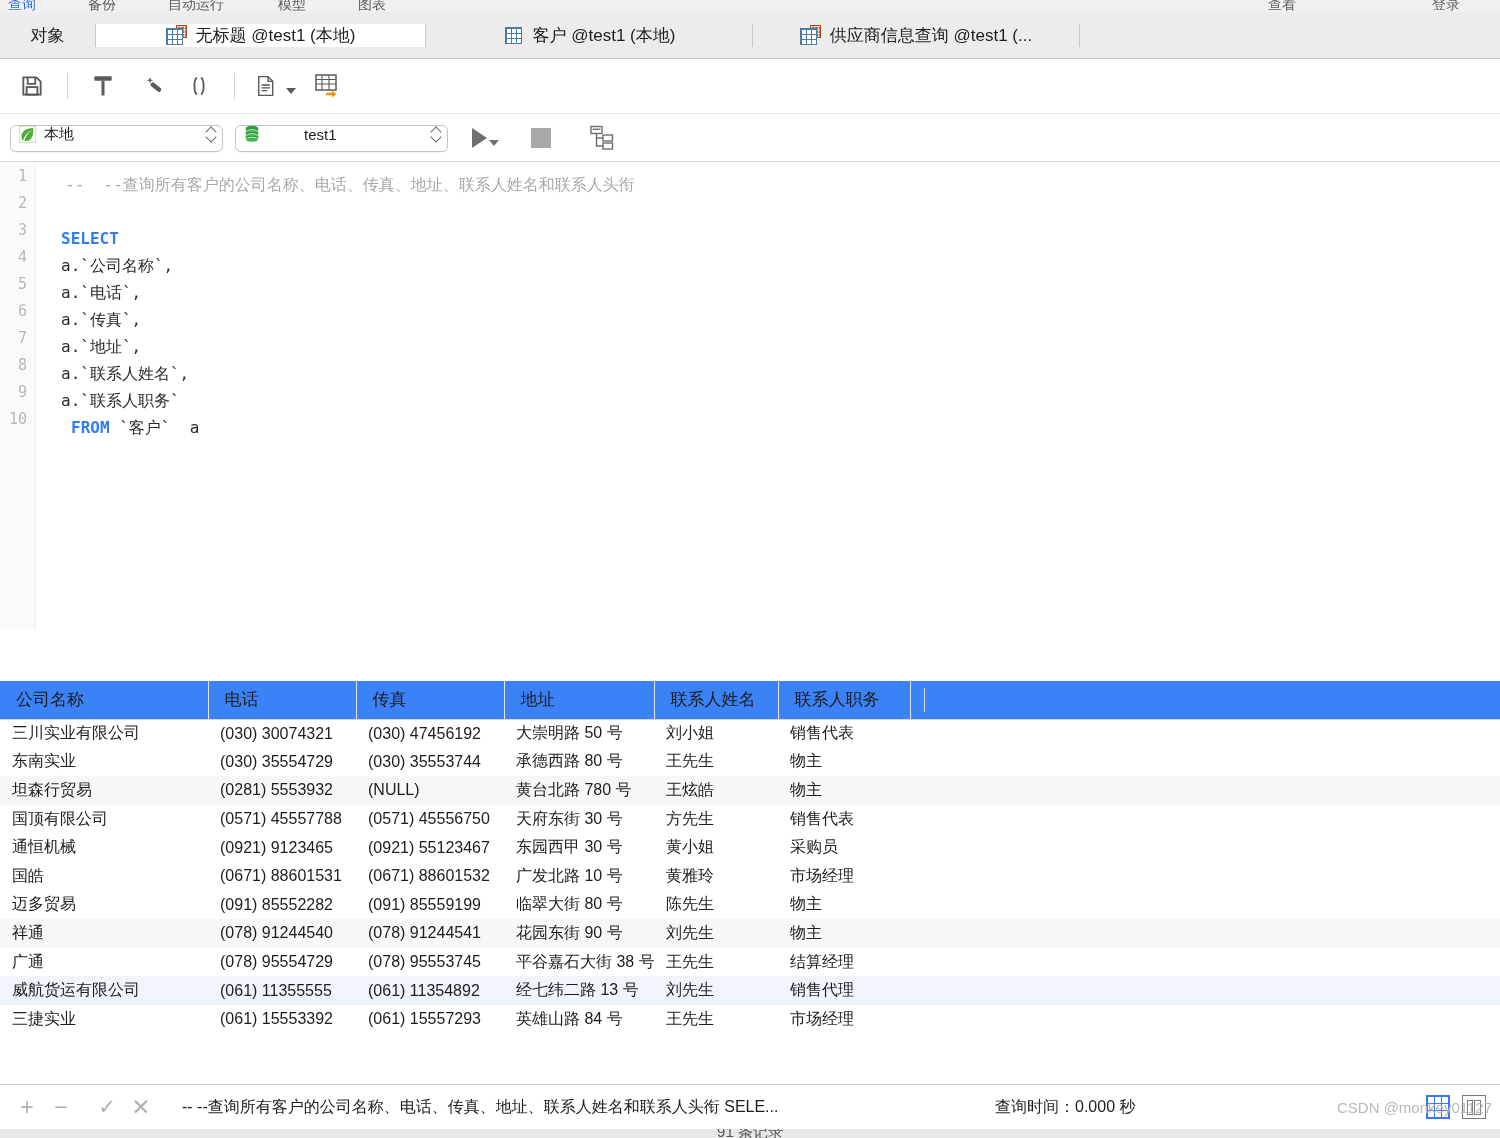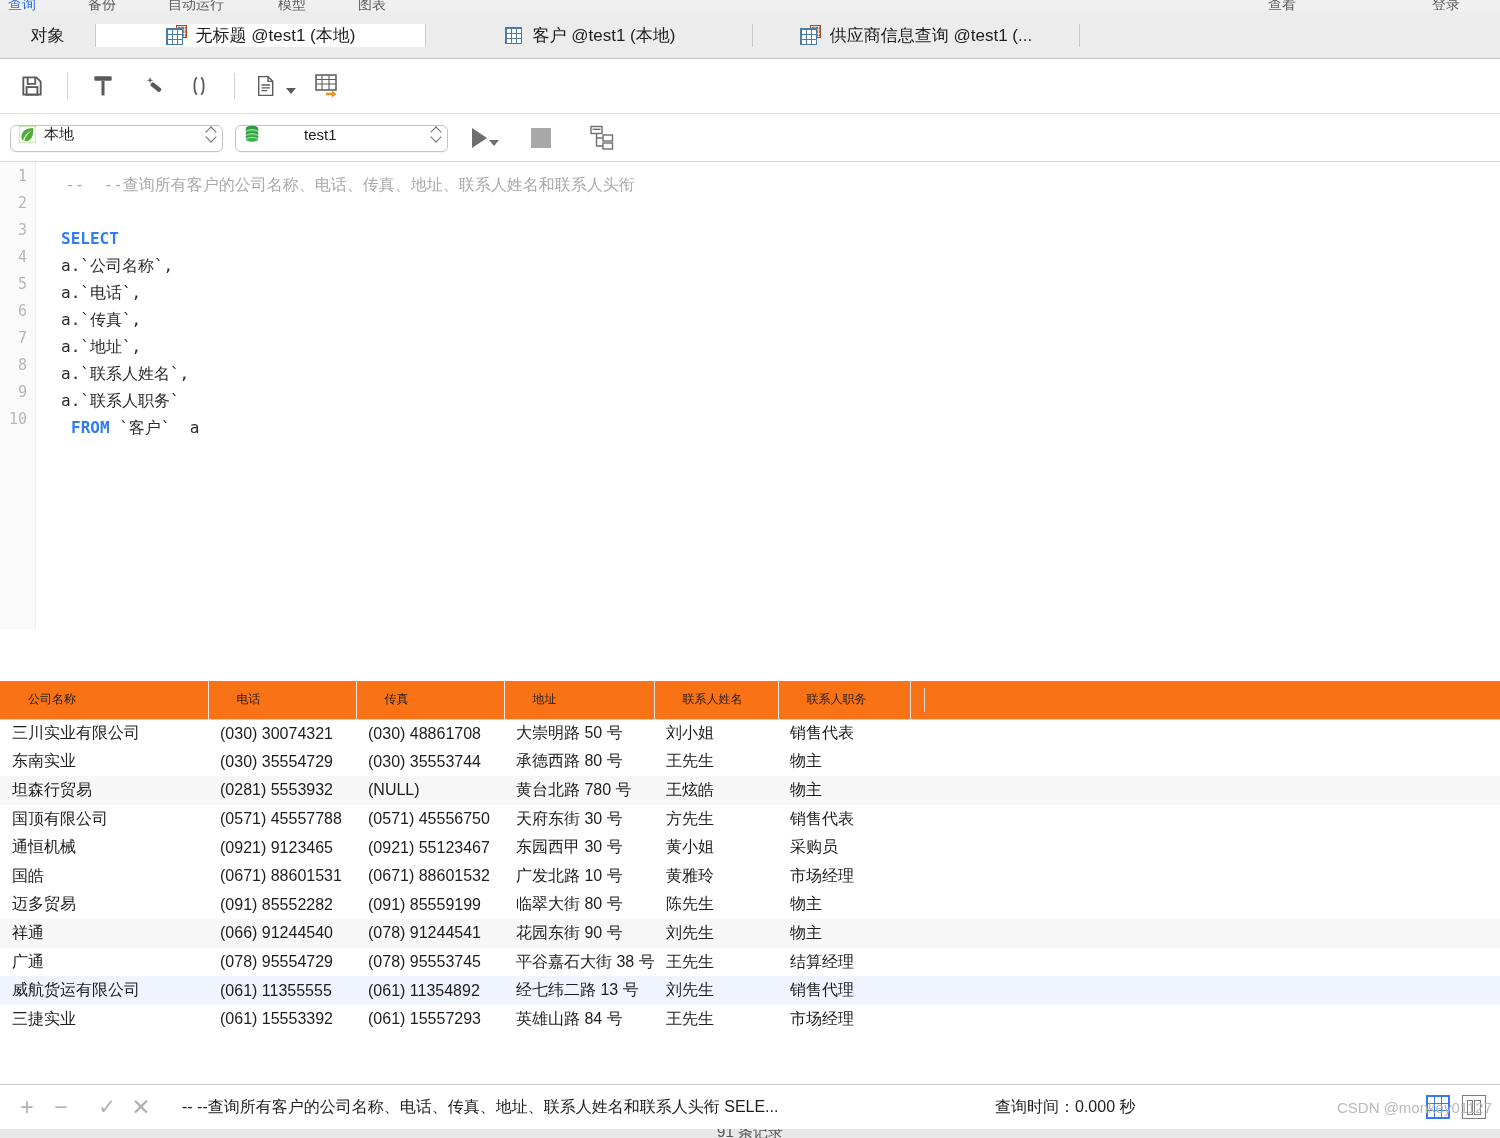--- a/index.html
+++ b/index.html
@@ -146,23 +146,23 @@
   }
   .rtab.sel { background:#3478f6; color:#fff; }
 
   
   .grid-wrap {
     position:absolute; top:681px; left:0; width:1500px; height:400px;
     background:#ffffff; overflow:hidden;
   }
   table.rg { border-collapse:collapse; table-layout:fixed; width:1500px; }
   table.rg th {
-    height:38px; font-weight:normal; font-size:12px; text-align:left;
-    color:#1d1d1f; padding:0 0 0 28px;
-    background:#f97316; border-bottom:1px solid #d5d5d5;
+    height:38px; font-weight:normal; font-size:17px; text-align:left;
+    color:#1d1d1f; padding:0 0 0 16px;
+    background:#3b82f6; border-bottom:1px solid #d5d5d5;
     border-right:1px solid #e3e3e3;
     white-space:nowrap;
   }
   table.rg th:last-child { border-right:none; }
   table.rg td {
     height:28.6px; font-size:16px; color:#1d1d1f; padding:0 0 0 12px;
     white-space:nowrap; overflow:hidden;
   }
   table.rg tr.alt td { background:#f7f7f7; }
   table.rg tr.hl td  { background:#f0f5fd; }
@@ -400,21 +400,21 @@
           <th>地址</th>
           <th>联系人姓名</th>
           <th>联系人职务</th>
           <th></th>
         </tr>
       </thead>
       <tbody>
         <tr>
           <td>三川实业有限公司</td>
           <td>(030) 30074321</td>
-          <td>(030) 48861708</td>
+          <td>(030) 47456192</td>
           <td>大崇明路 50 号</td>
           <td>刘小姐</td>
           <td>销售代表</td>
           <td></td>
         </tr>
         <tr>
           <td>东南实业</td>
           <td>(030) 35554729</td>
           <td>(030) 35553744</td>
           <td>承德西路 80 号</td>
@@ -462,21 +462,21 @@
           <td>迈多贸易</td>
           <td>(091) 85552282</td>
           <td>(091) 85559199</td>
           <td>临翠大街 80 号</td>
           <td>陈先生</td>
           <td>物主</td>
           <td></td>
         </tr>
         <tr class="alt">
           <td>祥通</td>
-          <td>(066) 91244540</td>
+          <td>(078) 91244540</td>
           <td>(078) 91244541</td>
           <td>花园东街 90 号</td>
           <td>刘先生</td>
           <td>物主</td>
           <td></td>
         </tr>
         <tr>
           <td>广通</td>
           <td>(078) 95554729</td>
           <td>(078) 95553745</td>

